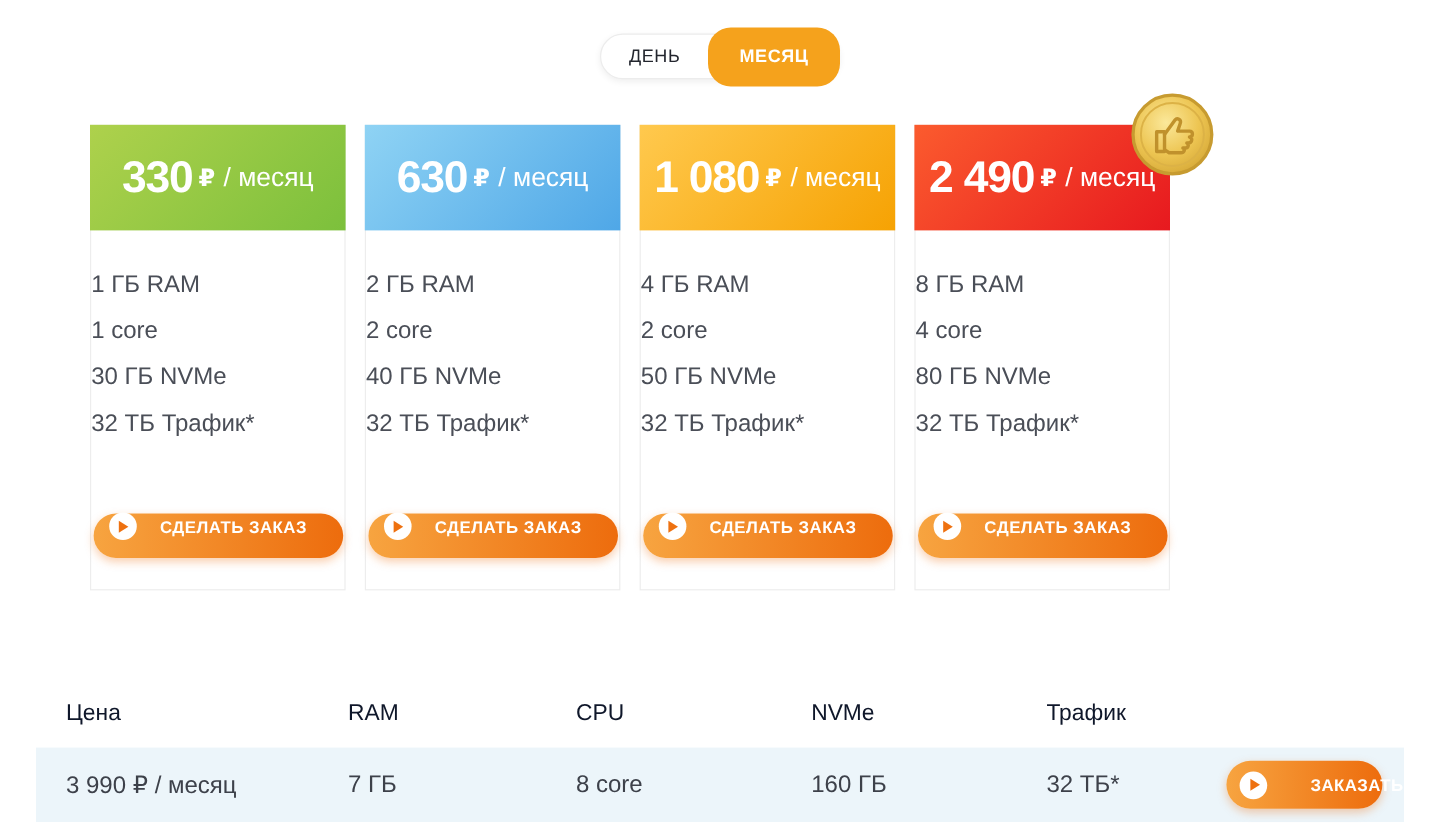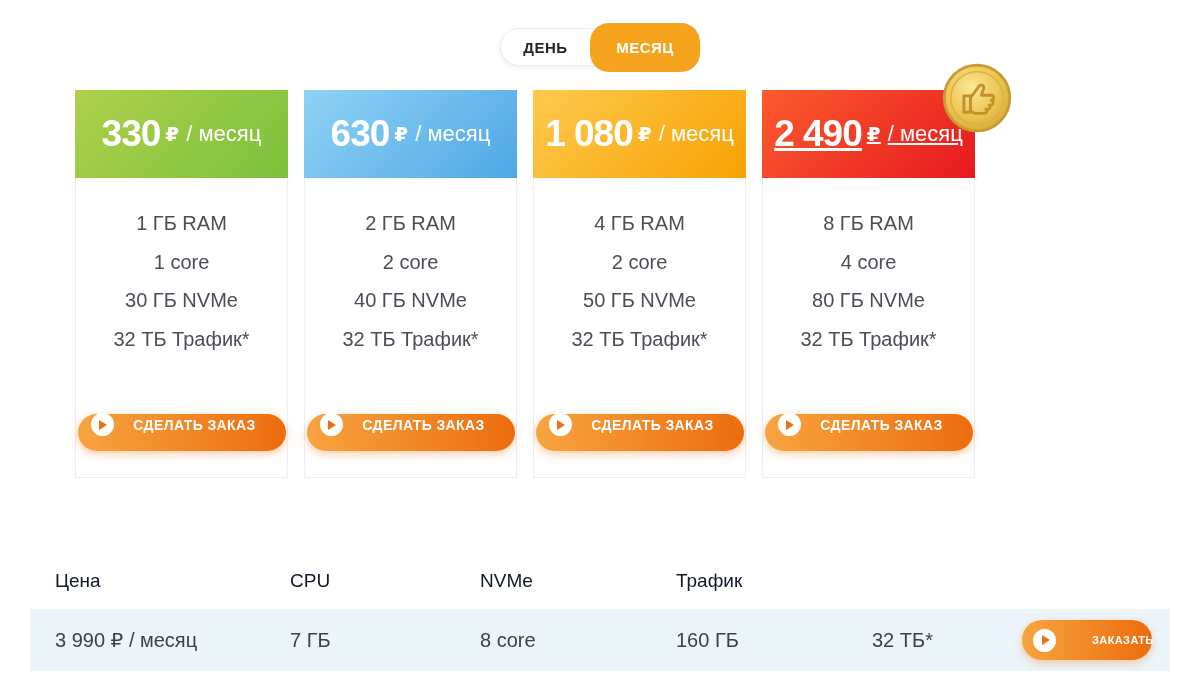--- a/index.html
+++ b/index.html
@@ -5,43 +5,43 @@
   * { margin:0; padding:0; box-sizing:border-box; }
   html,body { width:1200px; height:699px; background:#ffffff; overflow:hidden;
     font-family:"Liberation Sans","DejaVu Sans",sans-serif; }
 
   .page { width:1200px; height:699px; position:relative; padding-top:28px; }
 
   
   .toggle { width:200px; height:38px; margin:0 auto; background:#ffffff;
     border:1px solid #ececec; border-radius:19px; display:flex; align-items:center;
     box-shadow:0 2px 6px rgba(0,0,0,.07); position:relative; }
-  .toggle-day { flex:1; text-align:center; font-size:15px; font-weight:bold;
+  .toggle-day { flex:1; text-align:center; font-size:15px; font-weight:normal;
     color:#23262e; letter-spacing:.5px; cursor:pointer; }
   .toggle-month { width:110px; height:49px; margin:-1px -1px -1px 0; border-radius:19px;
     background:#f5a21c; color:#ffffff; font-size:15px; font-weight:bold;
     letter-spacing:.5px; display:flex; align-items:center; justify-content:center;
     cursor:pointer; }
 
   
-  .cards { width:900px; margin:24px 0 0 75px; display:flex; gap:16px; }
+  .cards { width:900px; margin:38px 0 0 75px; display:flex; gap:16px; }
   .card { width:240px; height:388px; background:#ffffff; border:1px solid #ededed;
     display:flex; flex-direction:column; position:relative; }
   .card-header { height:88px; margin:-1px -1px 0 -1px; display:flex;
     align-items:center; justify-content:center; color:#ffffff; }
   .h-green  { background:linear-gradient(135deg,#aed14c 0%,#7cc03c 100%); }
   .h-blue   { background:linear-gradient(135deg,#8fd3f4 0%,#4fa7e7 100%); }
   .h-orange { background:linear-gradient(135deg,#ffc94e 0%,#f6a203 100%); }
-  .h-red    { background:linear-gradient(135deg,#fb5b2e 0%,#e7191f 100%);text-decoration:underline; }
+  .h-red    { background:linear-gradient(135deg,#fb5b2e 0%,#e7191f 100%); }
   .price-num { font-size:37px; font-weight:bold; letter-spacing:-1px; }
   .price-cur { font-size:20px; font-weight:bold; margin-left:5px; }
   .price-per { font-size:22px; margin-left:7px;text-align:center; }
 
   .card-body { flex:1; display:flex; flex-direction:column; padding:26px 0 26px; }
-  .feature { font-size:20px; line-height:38.5px; color:#4a4e57; text-align:center; }
+  .feature { font-size:20px; line-height:38.5px; color:#4a4e57; text-align:left; }
 
   .order-btn { margin:auto auto 0; width:208px; height:37px; border:none;
     border-radius:19px; background:linear-gradient(90deg,#f7a440 0%,#ed6c0d 100%);
     display:flex; align-items:center; padding:0 0 16px 13px; cursor:pointer;
     box-shadow:0 3px 8px rgba(238,110,15,.35); }
   .play-circle { width:23px; height:23px; border-radius:50%; background:#ffffff;
     display:flex; align-items:center; justify-content:center; flex:none; }
   .play-tri { width:0; height:0; border-style:solid; border-width:5px 0 5px 8px;
     border-color:transparent transparent transparent #ee7110; margin-left:2px; }
   .order-label { flex:1; text-align:center; color:#ffffff; font-size:14px;
@@ -55,21 +55,21 @@
   .t-grid { display:grid; grid-template-columns:235px 190px 196px 196px 150px 1fr;
     align-items:center; padding:0 25px; }
   .t-head { height:56px; }
   .t-head .th { font-size:19px; color:#0f172a; }
   .t-row { height:62px; background:#ecf5fa; }
   .t-row .td { font-size:20px; color:#3d414a; }
   .row-order-btn { justify-self:end; width:130px; height:40px; border:none;
     border-radius:20px; background:linear-gradient(90deg,#f7a440 0%,#ed6c0d 100%);
     display:flex; align-items:center; padding:0 0 0 11px; cursor:pointer;
     box-shadow:0 3px 8px rgba(238,110,15,.35); }
-  .row-order-btn .order-label { font-size:11px; padding-right:8px;padding-left:36px; }
+  .row-order-btn .order-label { font-size:14px; padding-right:8px;padding-left:36px; }
 </style>
 </head>
 <body>
 
 <div class="page">
 
   <div class="toggle">
     <div class="toggle-day">ДЕНЬ</div>
     <div class="toggle-month">МЕСЯЦ</div>
   </div>
@@ -169,20 +169,21 @@
           <span class="order-label">СДЕЛАТЬ ЗАКАЗ</span>
         </button>
       </div>
     </div>
 
   </div>
 
   <div class="pricing-table">
     <div class="t-grid t-head">
       <div class="th">Цена</div>
+      <div class="th">RAM</div>
       <div class="th">CPU</div>
       <div class="th">NVMe</div>
       <div class="th">Трафик</div>
       <div class="th"></div>
     </div>
     <div class="t-grid t-row">
       <div class="td">3 990 ₽ / месяц</div>
       <div class="td">7 ГБ</div>
       <div class="td">8 core</div>
       <div class="td">160 ГБ</div>

